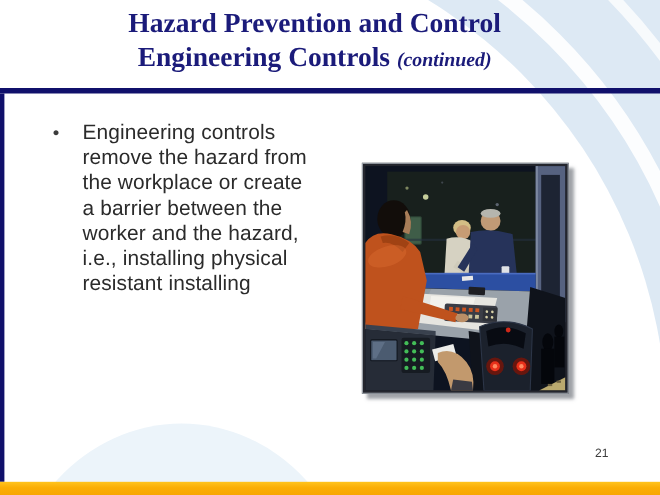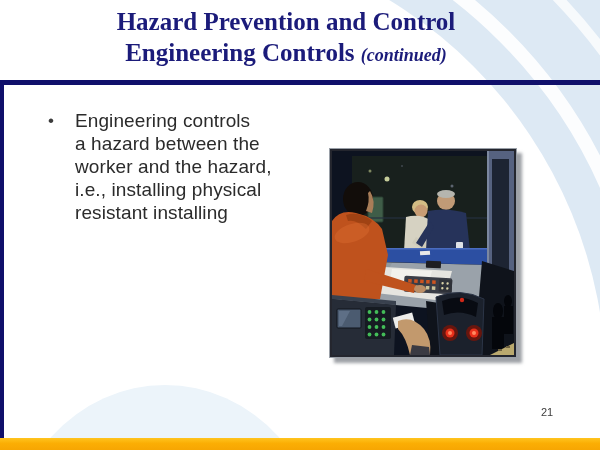--- a/index.html
+++ b/index.html
@@ -74,21 +74,23 @@
     <div><span>Engineering Controls</span> <span class="title-continued">(continued)</span></div>
   </div>
 
   <div class="title-rule"></div>
   <div class="left-rule"></div>
 
   <div class="bullet-row">
     <span class="bullet-marker">•</span>
     <div class="bullet-lines">
         <div>Engineering controls</div>
-        <div>a hazard between the</div>
+        <div>remove the hazard from</div>
+        <div>the workplace or create</div>
+        <div>a barrier between the</div>
         <div>worker and the hazard,</div>
         <div>i.e., installing physical</div>
         <div>resistant installing</div>
       </div>
   </div>
 
   <figure class="photo-frame" aria-label="Ticket agent in an orange shirt behind a bullet-resistant window serving two customers at night; keypad ticket machine, a hand holding a ticket, and a train with red lights on the platform">
     <svg width="182" height="204" viewBox="0 0 182 204" xmlns="http://www.w3.org/2000/svg">
 
       <rect x="0" y="0" width="182" height="204" fill="#0d1320"></rect>

